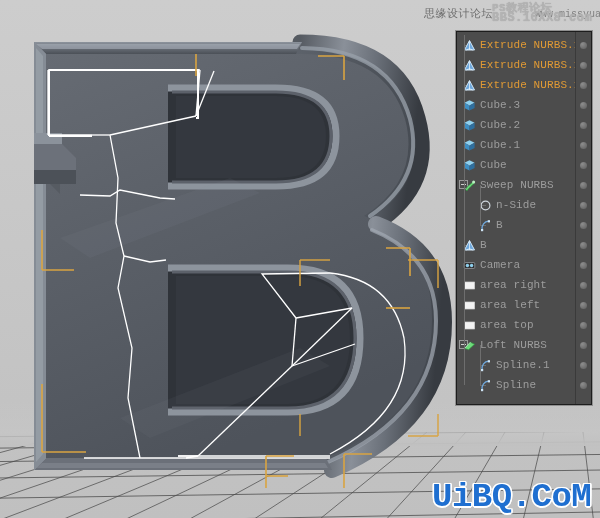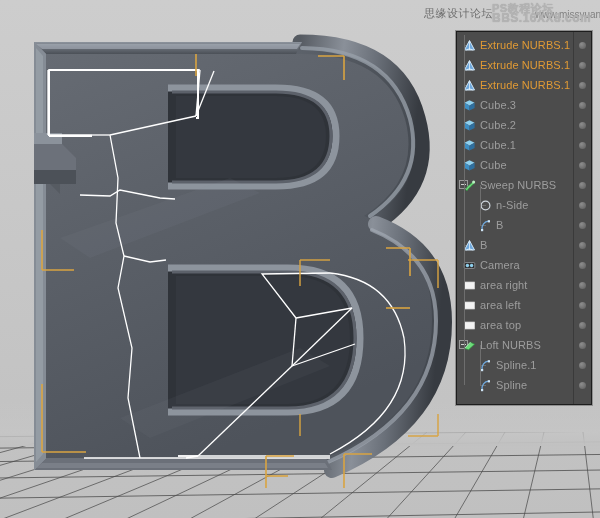--- a/index.html
+++ b/index.html
@@ -1,21 +1,21 @@
 <!DOCTYPE html>
 <html><head>
 <meta charset="utf-8">
 <style>
   html,body{margin:0;padding:0;background:#c9c9c9;}
   body{
     font-family:"Liberation Sans", sans-serif;
     width:600px;height:518px;overflow:hidden;position:relative;
     -webkit-font-smoothing:none;
   }
-  #app{position:absolute;inset:0;width:600px;height:518px;overflow:hidden;background:#c8c8c8;}
+  #app{position:absolute;inset:0;width:600px;height:518px;overflow:hidden;background:#c8c8c8;font-family:Liberation Mono, monospace;}
 
   
   #viewport{position:absolute;left:0;top:0;width:600px;height:518px;overflow:hidden;
     background:linear-gradient(180deg,#cdcdcd 0%,#c6c6c6 55%,#c0c0c0 100%);}
 
   
   #ground{position:absolute;left:-380px;top:432px;width:1360px;height:160px;
     overflow:hidden;}
   #ground svg{display:block;}
 
@@ -572,14 +572,15 @@
           </div>
       </div>
     </div>
 
     <div class="wm" id="wm-top1">思缘设计论坛</div>
     <div class="wm" id="wm-top2">www.missyuan.com</div>
     <div class="wm" id="wm-top3">
       <span>PS教程论坛</span>
       <span class="l2">BBS.16XX8.com</span>
     </div>
+    <div class="wm" id="wm-bottom">UiBQ.CoM</div>
   </div>
 </div>
 
 </body></html>

